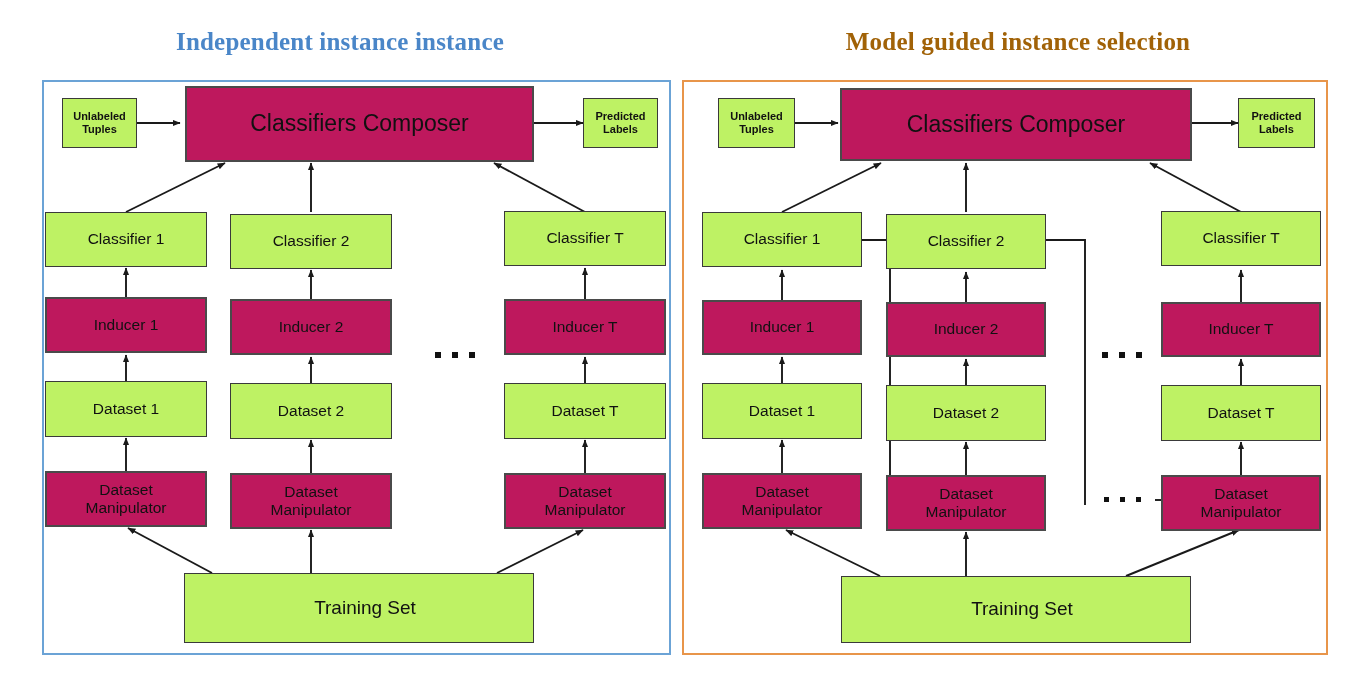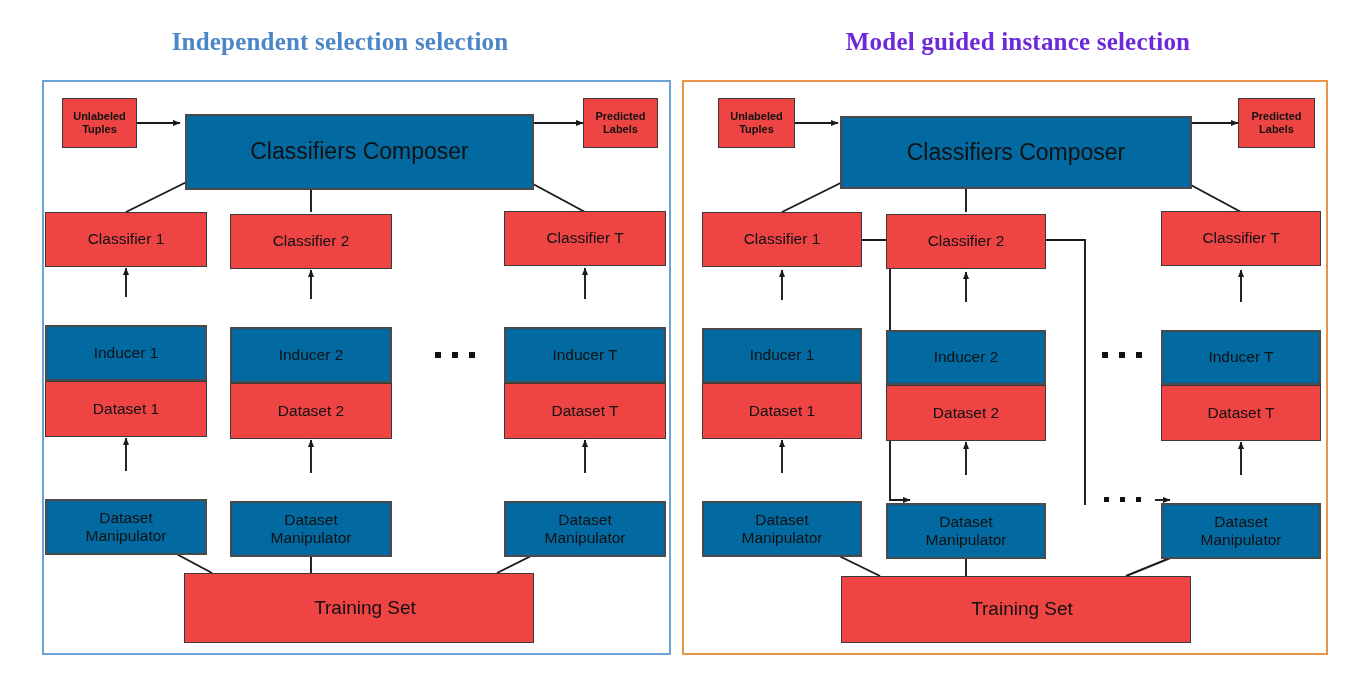--- a/index.html
+++ b/index.html
@@ -28,21 +28,21 @@
     letter-spacing: 0.2px;
     white-space: nowrap;
     text-align: center;
   }
   #title-left {
     left: 0; top: 28px; width: 680px;
     color: #4a86c8;
   }
   #title-right {
     left: 678px; top: 28px; width: 680px;
-    color: #6d28d9;
+    color: #a16207;
   }
   .panel-frame {
     position: absolute;
     box-sizing: border-box;
     background: #ffffff;
   }
   #panel-left-frame {
     left: 42px; top: 80px; width: 629px; height: 575px;
     border: 2px solid #6ba3d6;
   }
@@ -60,27 +60,26 @@
   .nodebox {
     position: absolute;
     box-sizing: border-box;
     border: 1.6px solid #3a3a3a;
     display: flex;
     align-items: center;
     justify-content: center;
     text-align: center;
     color: #111111;
     line-height: 1.18;
-    background: #ef4444;
+    background: #bef264;
     font-family: "Liberation Sans", sans-serif;
   }
   .nodebox.shaded {
-    background: #0369a1;
+    background: #be185d;
     border: 2px solid #4a4a4a;
-    margin-top: 28px;
   }
   .nodebox.big {
     font-size: 23px;
   }
   .nodebox.med {
     font-size: 15.5px;
   }
   .nodebox.small {
     font-size: 11px;
     font-weight: bold;
@@ -101,21 +100,21 @@
     width: 6px; height: 6px;
     background: #111111;
   }
   .ellipsis.sm i { width: 5px; height: 5px; }
 </style>
 </head>
 <body>
 
 <div id="stage">
 
-  <div class="panel-title" id="title-left">Independent selection selection</div>
+  <div class="panel-title" id="title-left">Independent instance instance</div>
   <div class="panel-title" id="title-right">Model guided instance selection</div>
 
   <div class="panel-frame" id="panel-left-frame"></div>
   <div class="panel-frame" id="panel-right-frame"></div>
 
   <svg class="diagram" viewBox="0 0 1358 680">
     <defs>
       <marker id="ah" markerWidth="9" markerHeight="9" refX="7.4" refY="3.2" orient="auto" markerUnits="userSpaceOnUse">
         <path d="M0,0 L8,3.2 L0,6.4 z" fill="#1a1a1a"></path>
       </marker>

